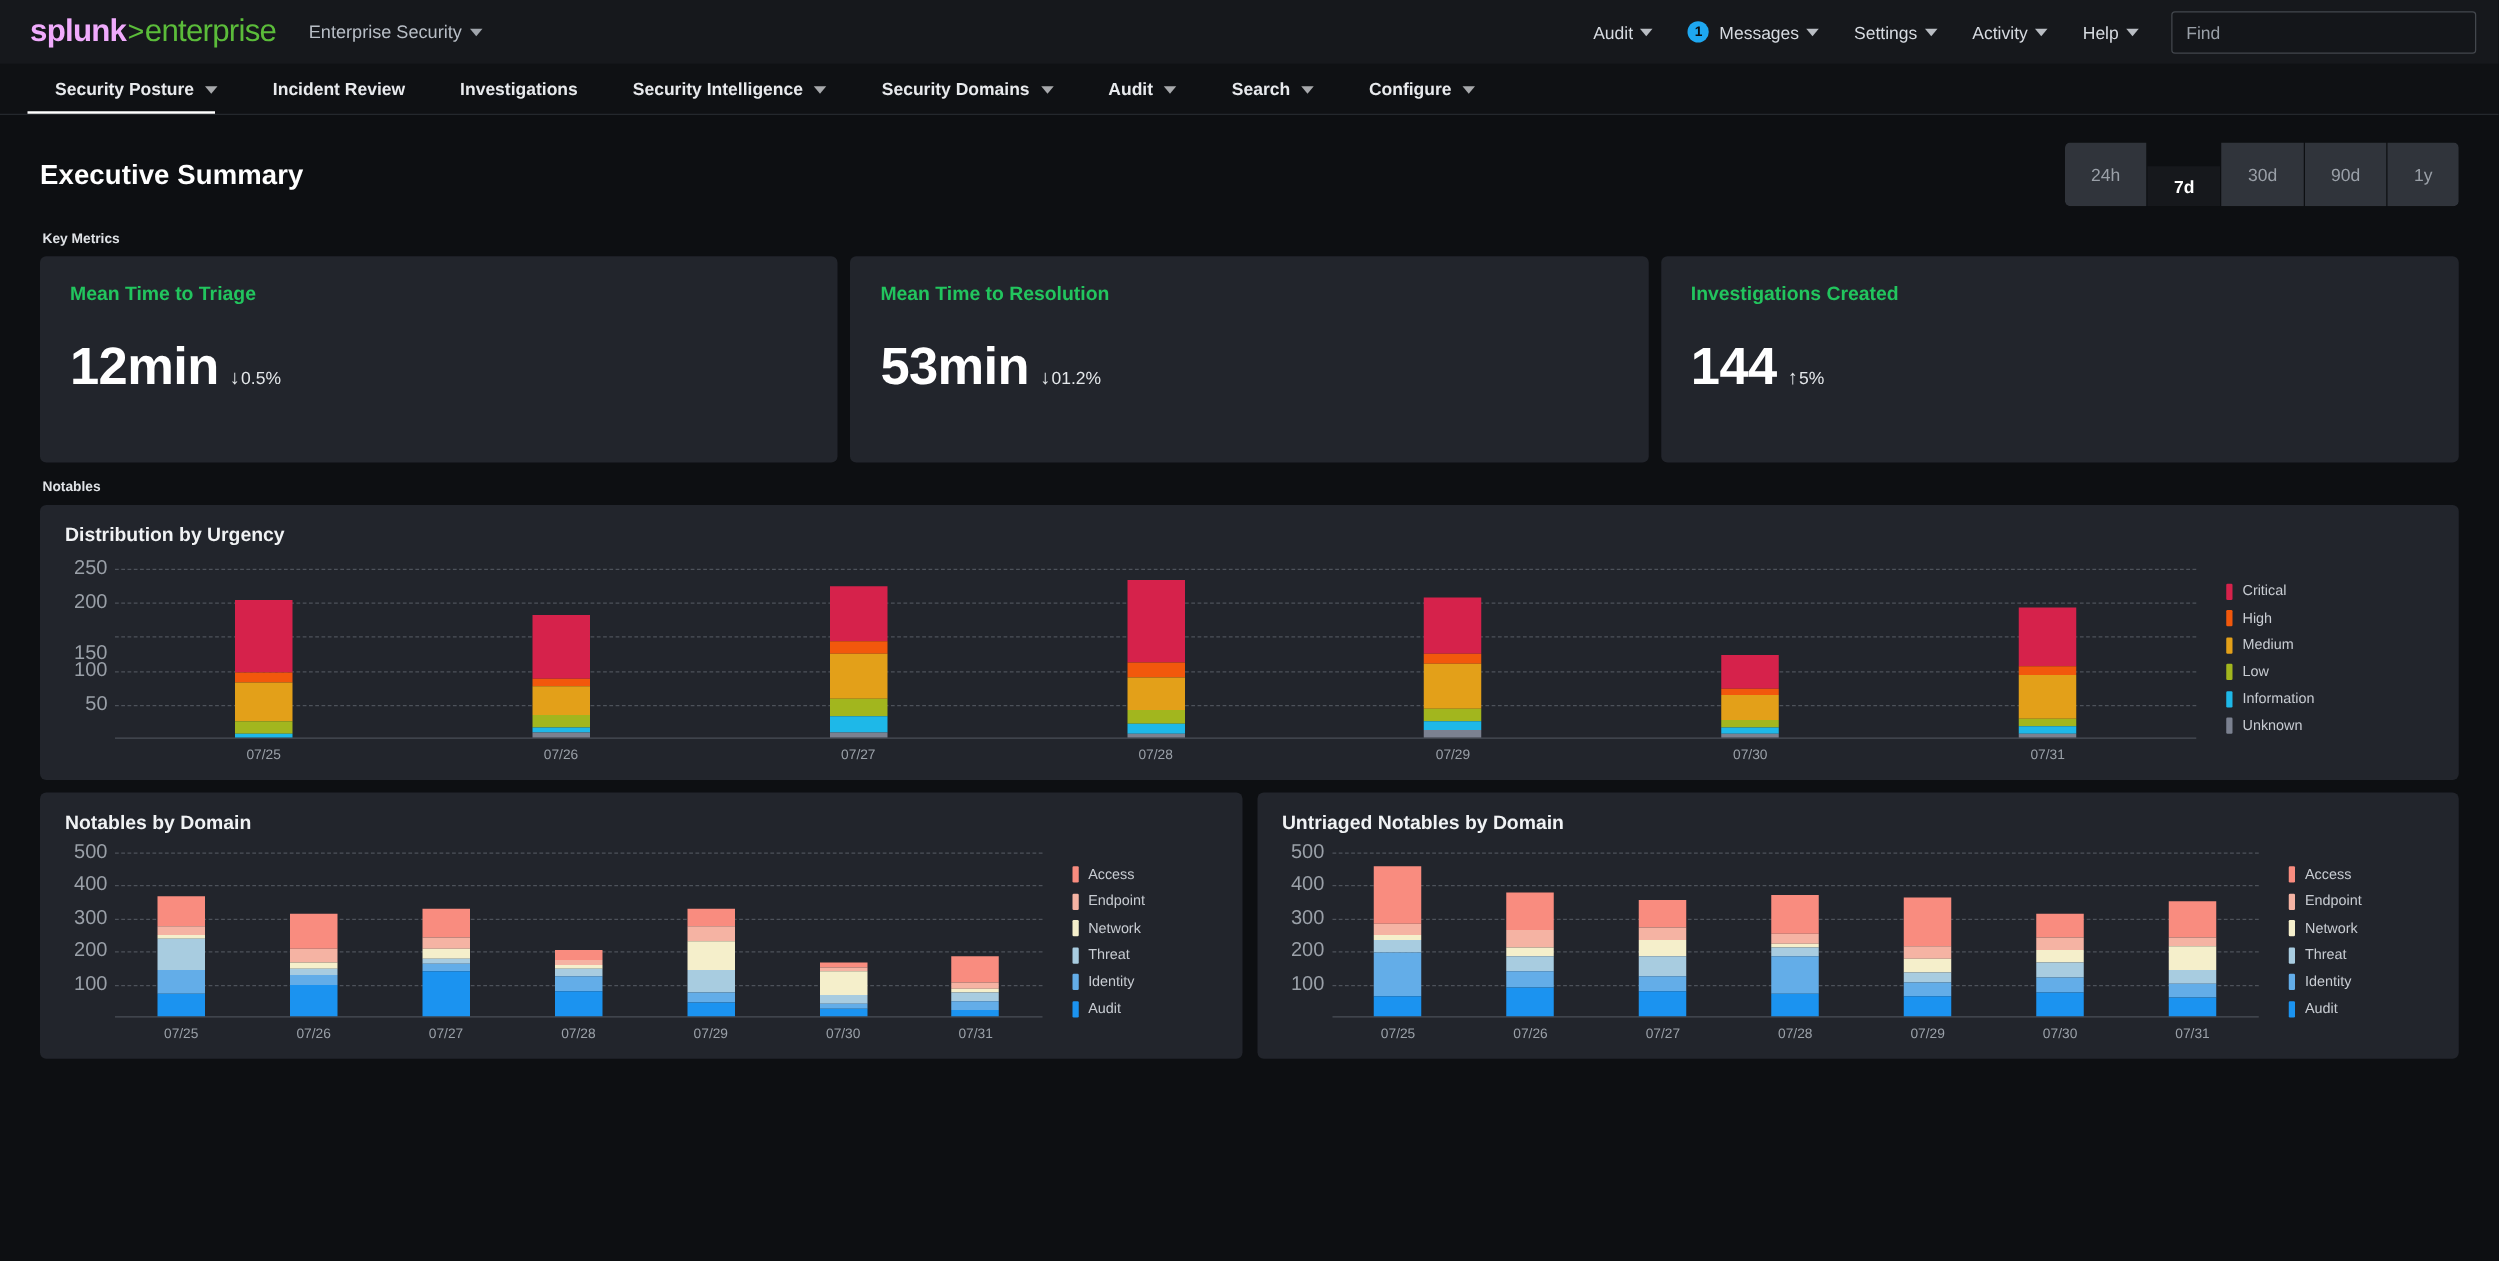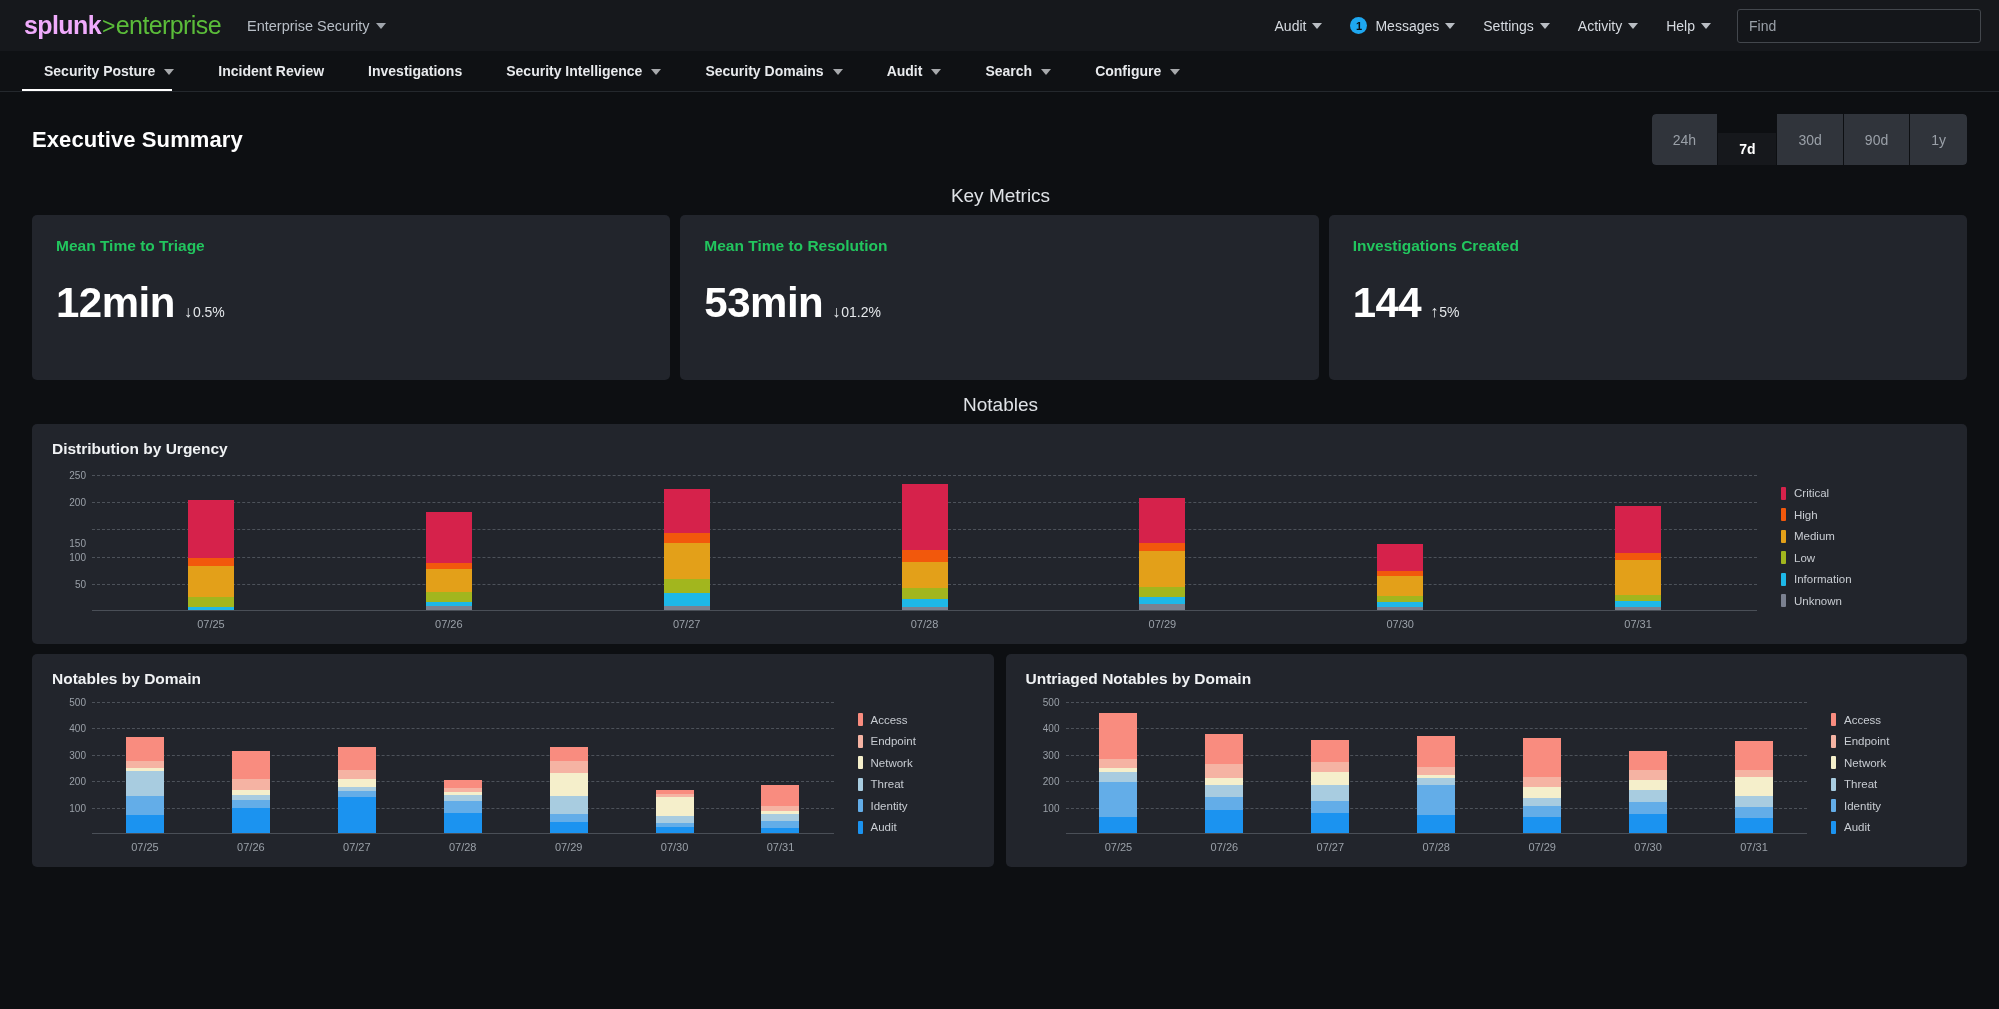--- a/index.html
+++ b/index.html
@@ -156,25 +156,24 @@
   .tr-btn.sel {
     background: #16181c;
     color: #ffffff;
     font-weight: 700;
     margin-top: 19px;
   }
   .tr-btn:first-child { border-radius: 4px 0 0 4px; }
   .tr-btn:last-child { border-radius: 0 4px 4px 0; }
 
   .section-label {
-    font-size: 19px;
-    font-weight: 400;
+    font-size: 11px;
+    font-weight: 700;
     color: #dfe2e6;
     margin: 14px 0 8px 2px;
-    text-align: center;
   }
 
   
   .cards {
     display: flex;
     gap: 10px;
   }
   .card {
     flex: 1;
     background: #22252c;
@@ -239,21 +238,21 @@
     display: flex;
   }
   .y-axis {
     width: 40px;
     position: relative;
     flex: none;
   }
   .y-tick {
     position: absolute;
     right: 6px;
-    font-size: 10px;
+    font-size: 16px;
     color: #9aa0a8;
     transform: translateY(-50%);
     white-space: nowrap;
   }
   .plot-body {
     flex: 1;
     position: relative;
     border-bottom: 1px solid #4a4f57;
   }
   .gridline {

